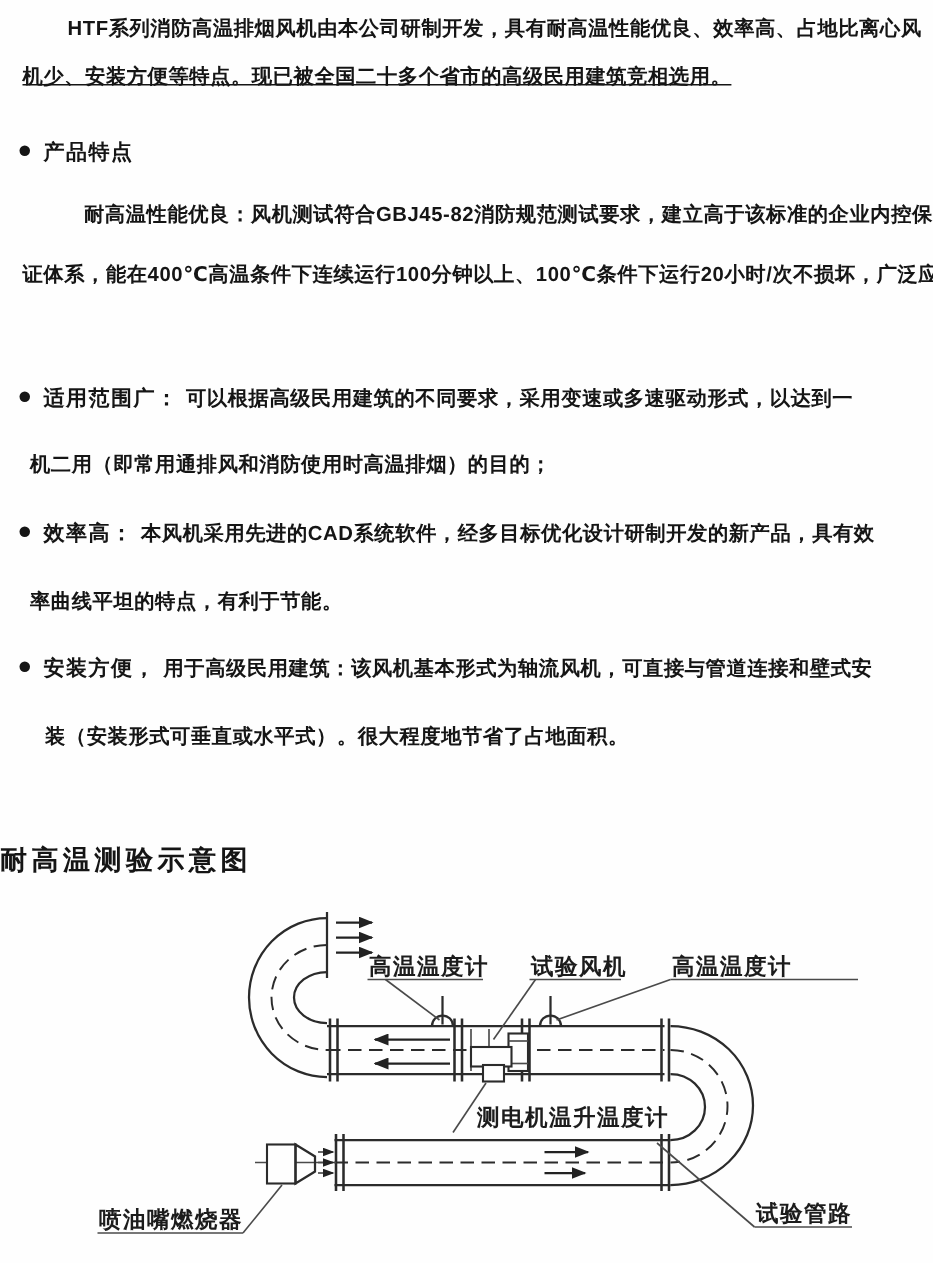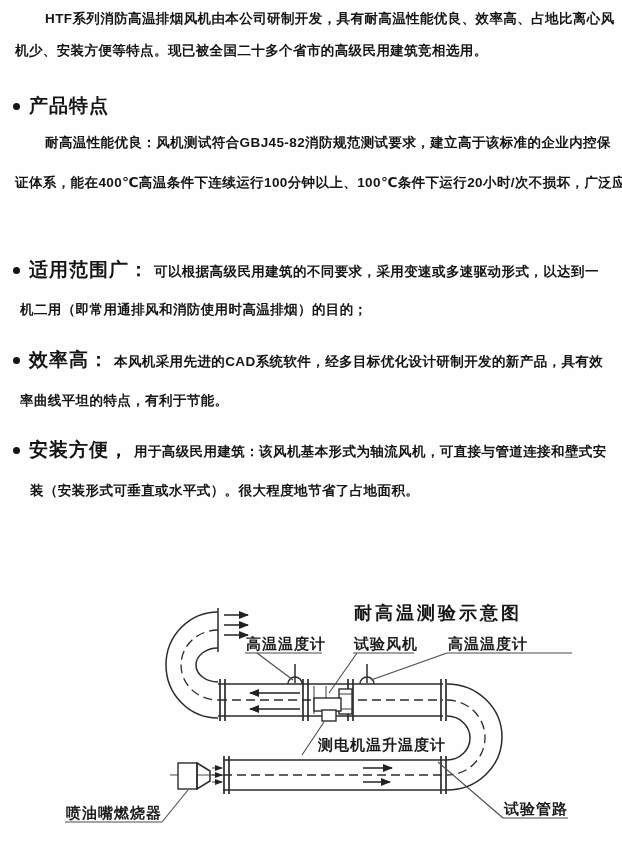--- a/index.html
+++ b/index.html
@@ -2,47 +2,47 @@
 <html><head>
 <meta charset="utf-8">
 <style>
   html,body{margin:0;padding:0;background:#e8e8e8;}
   .page{
     position:relative;width:622px;height:842px;background:#fefefe;
     font-family:"Liberation Sans","DejaVu Sans",sans-serif;color:#151515;
     overflow:hidden;margin:0 auto;
   }
   .tline{position:absolute;font-size:13.5px;font-weight:bold;white-space:nowrap;letter-spacing:0.4px;text-align:right;}
-  .big{font-size:19px;letter-spacing:1px;}
+  .big{font-size:14px;letter-spacing:1px;}
   .row .big{margin-right:5px;}
   .dot{display:inline-block;width:7px;height:7px;border-radius:50%;background:#151515;margin-right:9px;vertical-align:2px;}
-  .diagram-title{position:absolute;top:561px;left:0;width:522px;text-align:right;
-    font-size:18px;font-weight:bold;letter-spacing:3px;margin-top:40px;}
+  .diagram-title{position:absolute;top:561px;left:0;width:522px;text-align:left;
+    font-size:18px;font-weight:bold;letter-spacing:3px;}
   svg{position:absolute;left:0;top:552px;}
   svg text{font-family:"Liberation Sans","DejaVu Sans",sans-serif;font-size:15px;font-weight:bold;fill:#1c1c1c;letter-spacing:1px;}
   .pipe{stroke:#2b2b2b;stroke-width:1.5;fill:none;}
   .thin{stroke:#4a4a4a;stroke-width:1.1;fill:none;}
   .dash{stroke:#2b2b2b;stroke-width:1.3;fill:none;stroke-dasharray:9 5;}
   .flange{stroke:#2b2b2b;stroke-width:1.7;fill:none;}
   .wbox{fill:#fefefe;stroke:#2b2b2b;stroke-width:1.4;}
   .arrowln{stroke:#222;stroke-width:1.5;fill:none;}
 </style>
 </head>
 <body>
 
 <div class="page">
 
   <div class="tline" style="top:10px;left:45px;">HTF系列消防高温排烟风机由本公司研制开发，具有耐高温性能优良、效率高、占地比离心风</div>
-  <div class="tline" style="top:42px;left:15px;">机少、安装方便等特点。现已被全国二十多个省市的高级民用建筑竞相选用。</div>
+  <div class="tline" style="top:42px;left:15px;text-decoration:underline;">机少、安装方便等特点。现已被全国二十多个省市的高级民用建筑竞相选用。</div>
 
   <div class="tline row" style="top:93px;left:13px;">
     <span class="dot"></span><span class="big">产品特点</span>
   </div>
 
-  <div class="tline" style="top:134px;left:45px;">耐高温性能优良：风机测试符合GBJ45-82消防规范测试要求，建立高于该标准的企业内控保</div>
+  <div class="tline" style="top:134px;left:56px;">耐高温性能优良：风机测试符合GBJ45-82消防规范测试要求，建立高于该标准的企业内控保</div>
   <div class="tline" style="top:174px;left:15px;">证体系，能在400℃高温条件下连续运行100分钟以上、100℃条件下运行20小时/次不损坏，广泛应</div>
 
   <div class="tline row" style="top:257px;left:13px;">
     <span class="dot"></span><span class="big">适用范围广：</span><span>可以根据高级民用建筑的不同要求，采用变速或多速驱动形式，以达到一</span>
   </div>
   <div class="tline" style="top:301px;left:20px;">机二用（即常用通排风和消防使用时高温排烟）的目的；</div>
 
   <div class="tline row" style="top:347px;left:13px;">
     <span class="dot"></span><span class="big">效率高：</span><span>本风机采用先进的CAD系统软件，经多目标优化设计研制开发的新产品，具有效</span>
   </div>

